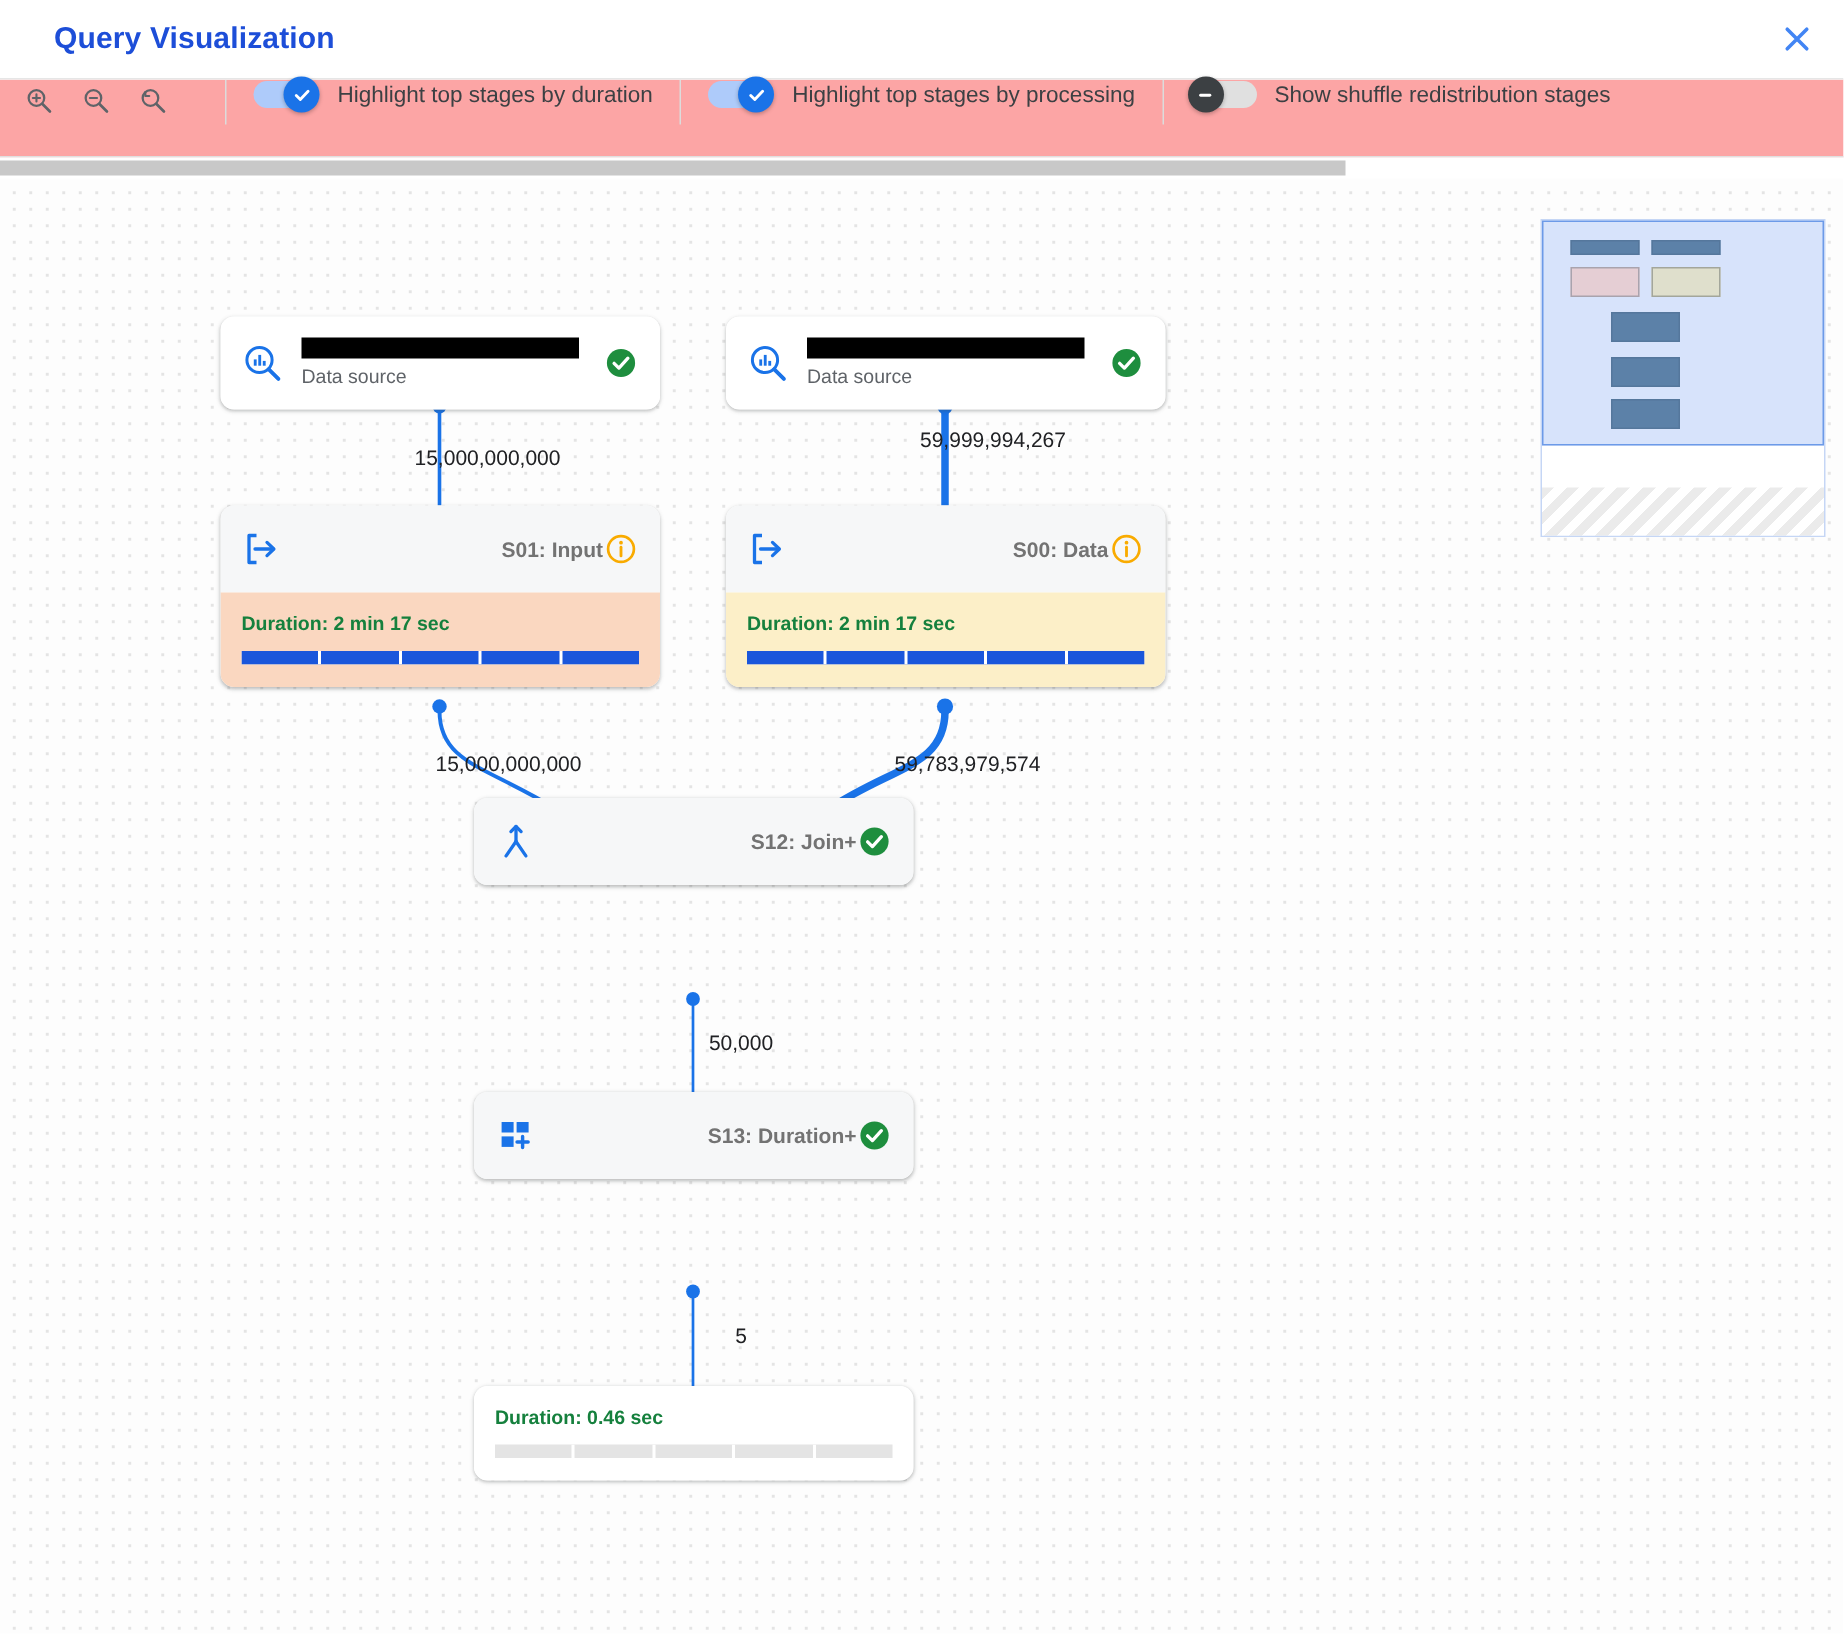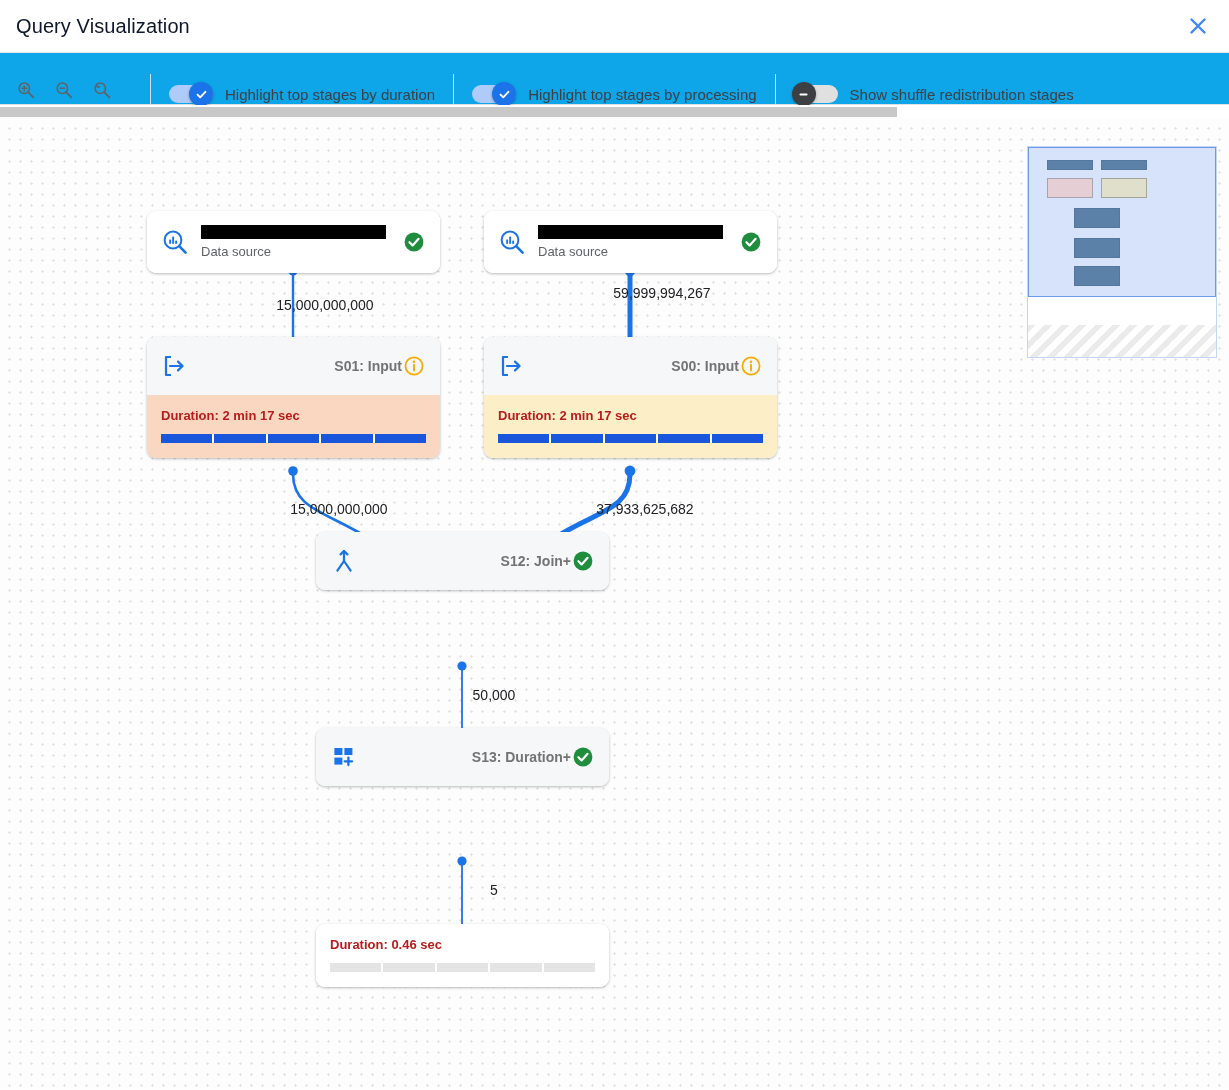--- a/index.html
+++ b/index.html
@@ -13,43 +13,44 @@
   
   .header {
     position: relative;
     height: 53px;
     background: #ffffff;
     border-bottom: 1px solid #e6e6e6;
     display: flex;
     align-items: center;
   }
   .header-title {
-    margin-left: 16px;
+    margin-left: 36px;
     font-size: 20px;
-    color: #0f172a;
+    color: #1d4ed8;
     letter-spacing: .1px;
+    font-weight: bold;
   }
   .close-btn {
     position: absolute;
     right: 14px; top: 50%;
     transform: translateY(-50%);
     width: 34px; height: 34px;
     display: flex; align-items: center; justify-content: center;
     cursor: pointer;
     border-radius: 50%;
   }
   .close-btn svg { display: block; }
 
   
   .toolbar {
     height: 52px;
-    background: #0ea5e9;
+    background: #fca5a5;
     border-bottom: 1px solid #e0e0e0;
     display: flex;
-    align-items: flex-end;
+    align-items: flex-start;
     padding-left: 12px;
   }
   .zoom-group { display: flex; align-items: center; gap: 10px; padding-right: 16px; }
   .zoom-btn {
     width: 28px; height: 28px;
     display: flex; align-items: center; justify-content: center;
     cursor: pointer; border-radius: 50%;
   }
   .divider {
     width: 1px; height: 30px;
@@ -167,21 +168,21 @@
     color: #5f6368;
   }
 
   .node-body {
     padding: 13px 14px 15px 14px;
     background: #ffffff;
   }
   .duration-text {
     font-size: 13px;
     font-weight: bold;
-    color: #b91c1c;
+    color: #15803d;
     margin-bottom: 11px;
   }
   .bar {
     position: relative;
     height: 9px;
     background: #e4e4e4;
     overflow: hidden;
   }
   .bar-fill {
     position: absolute; left: 0; top: 0;
@@ -346,21 +347,21 @@
     <path d="M462,550 L462,610" stroke="#1a73e8" stroke-width="1.8" fill="none"></path>
     <circle cx="462" cy="547" r="4.6" fill="#1a73e8"></circle>
 
     <path d="M462,745 L462,806" stroke="#1a73e8" stroke-width="1.8" fill="none"></path>
     <circle cx="462" cy="742" r="4.6" fill="#1a73e8"></circle>
   </svg>
 
   <div class="edge-label" style="left:293px; top:178px;">15,000,000,000</div>
   <div class="edge-label" style="left:630px; top:166px;">59,999,994,267</div>
   <div class="edge-label" style="left:307px; top:382px;">15,000,000,000</div>
-  <div class="edge-label" style="left:613px; top:382px;">37,933,625,682</div>
+  <div class="edge-label" style="left:613px; top:382px;">59,783,979,574</div>
   <div class="edge-label" style="left:462px; top:568px;">50,000</div>
   <div class="edge-label" style="left:462px; top:763px;">5</div>
 
   <div class="node ds-node" style="left:147px; top:92px; width:293px;">
     <div class="node-head">
       <span class="node-icon">
         <svg width="28" height="28" viewBox="0 0 28 28">
           <circle cx="12" cy="12" r="8.4" fill="none" stroke="#1a73e8" stroke-width="2"></circle>
           <path d="M18.2 18.2 L24.6 24.6" stroke="#1a73e8" stroke-width="2.6" stroke-linecap="round"></path>
           <rect x="8.2" y="11.6" width="1.9" height="4.2" fill="#1a73e8"></rect>
@@ -440,21 +441,21 @@
 
   <div class="node" style="left:484px; top:218px; width:293px;">
     <div class="node-head">
       <span class="node-icon">
         <svg width="26" height="26" viewBox="0 0 26 26">
           <path d="M9 4 H4 V22 H9" fill="none" stroke="#1a73e8" stroke-width="2.2" stroke-linejoin="round"></path>
           <path d="M8 13 H20" stroke="#1a73e8" stroke-width="2.2" stroke-linecap="round"></path>
           <path d="M16 8.6 L20.6 13 L16 17.4" fill="none" stroke="#1a73e8" stroke-width="2.2" stroke-linecap="round" stroke-linejoin="round"></path>
         </svg>
       </span>
-      <span class="node-title">S00: Input</span>
+      <span class="node-title">S00: Data</span>
       <span class="node-status">
         <svg width="22" height="22" viewBox="0 0 22 22">
           <circle cx="11" cy="11" r="8.6" fill="none" stroke="#f9ab00" stroke-width="1.8"></circle>
           <circle cx="11" cy="6.8" r="1.25" fill="#f9ab00"></circle>
           <path d="M11 9.8 V15.6" stroke="#f9ab00" stroke-width="1.9" stroke-linecap="round"></path>
         </svg>
       </span>
     </div>
     <div class="node-body" style="background:#fcefc8;">
       <div class="duration-text">Duration: 2 min 17 sec</div>

